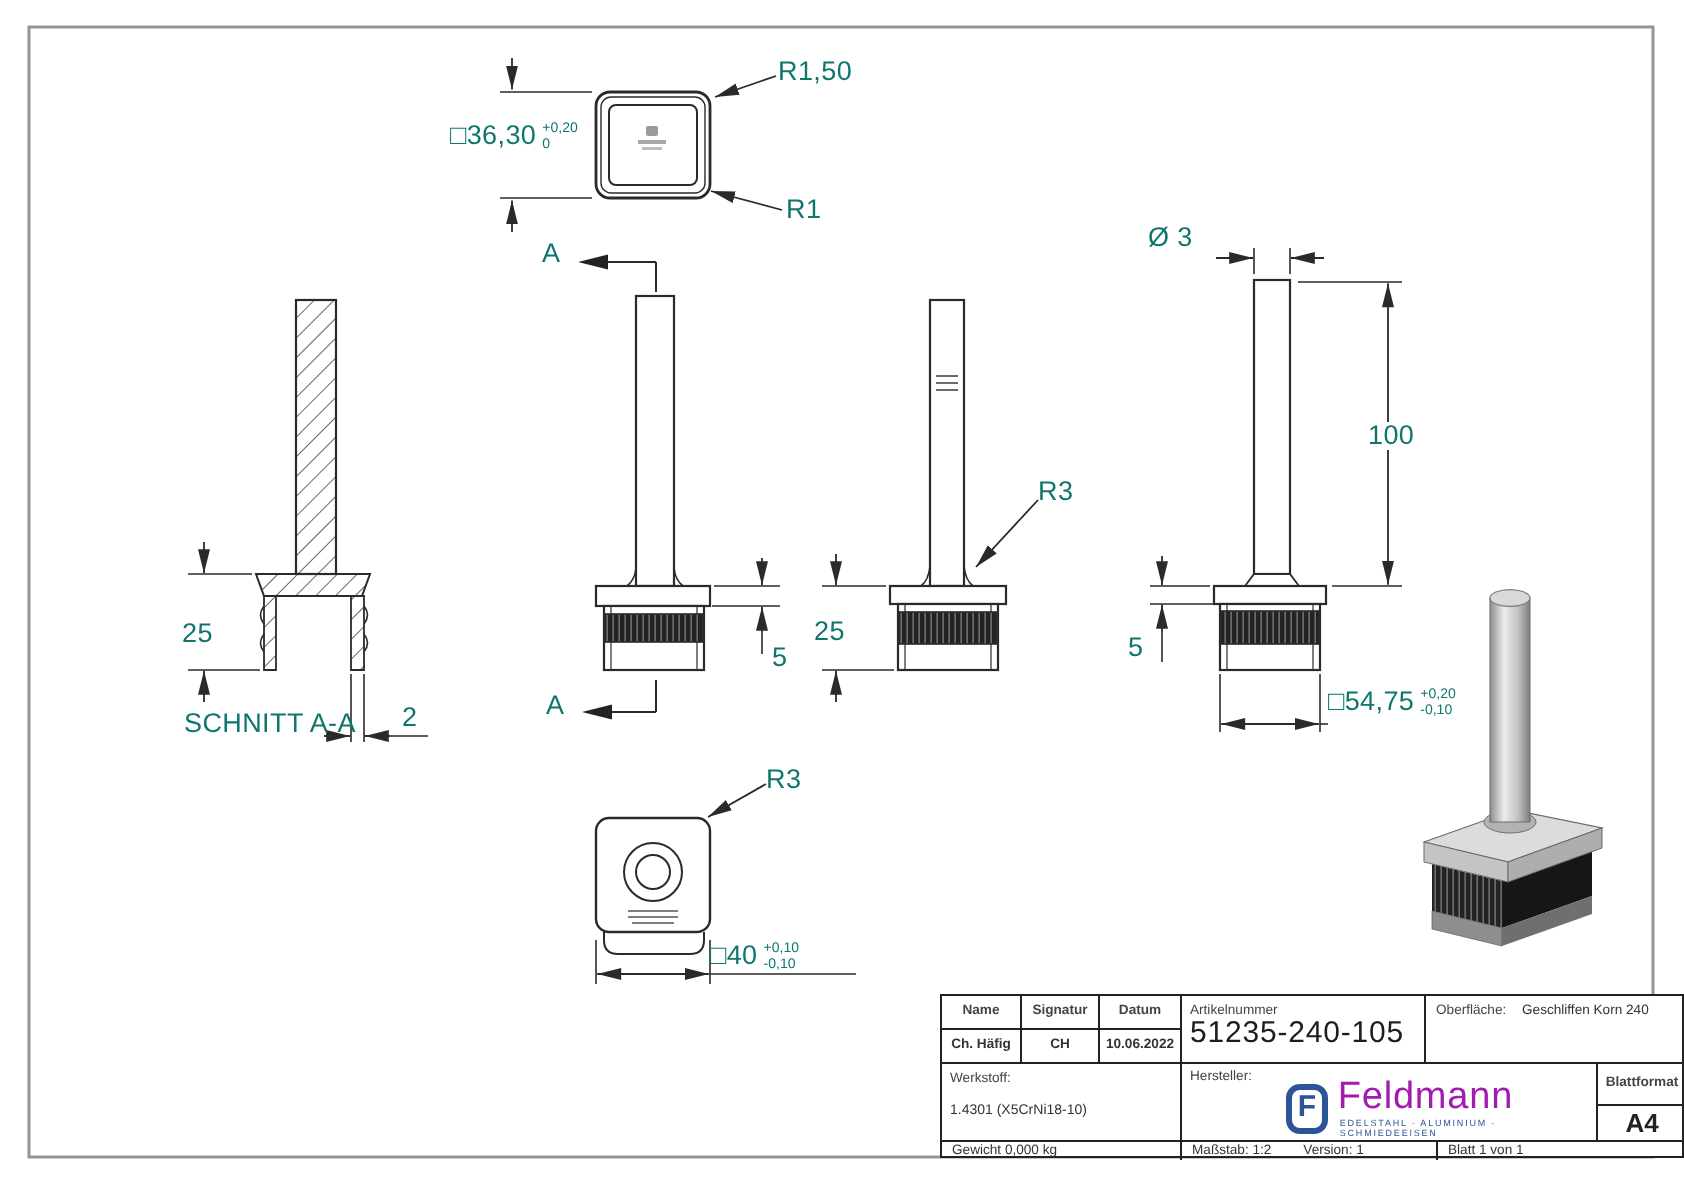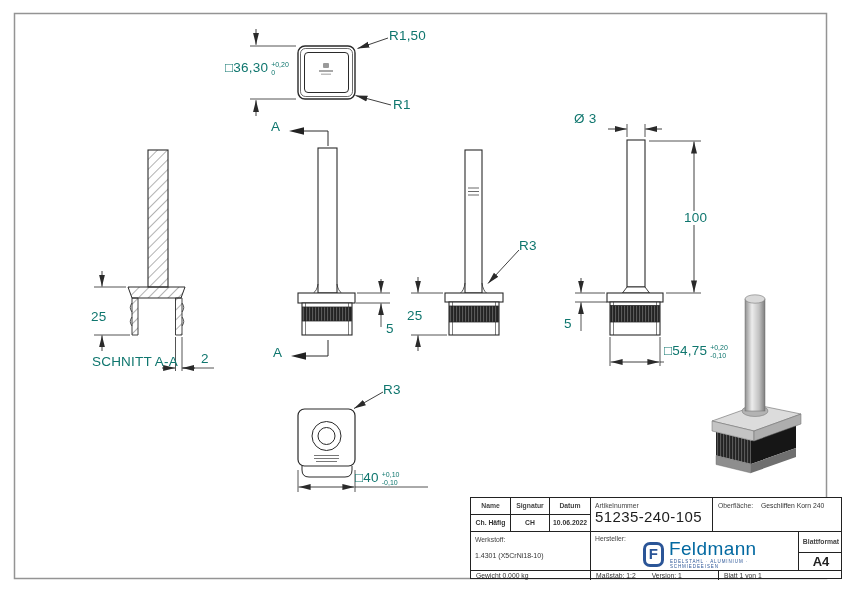--- a/index.html
+++ b/index.html
@@ -18,21 +18,21 @@
   .cell{position:absolute;box-sizing:border-box;border-color:#222;font-size:6.8px;line-height:8px;}
   .bR{border-right:1px solid #222;} .bB{border-bottom:1px solid #222;}
   .cc{display:flex;align-items:center;justify-content:center;font-weight:bold;}
   .lab{color:#444;}
   .artnum{font-size:15px;letter-spacing:.4px;color:#1d1d1d;margin:3px 0 0 4px;}
   .a4{font-size:13px;color:#222;}
   .logo{position:absolute;left:52px;top:7px;display:flex;align-items:center;}
   .logo-mark{width:21px;height:25px;border:3px solid #2b5597;border-radius:7px;
       color:#2b5597;font-size:15px;font-weight:bold;display:flex;align-items:center;
       justify-content:center;box-sizing:border-box;}
-  .logo-name{color:#0369a1;font-size:19px;line-height:19px;letter-spacing:.4px;margin-left:5px;}
+  .logo-name{color:#a21caf;font-size:19px;line-height:19px;letter-spacing:.4px;margin-left:5px;}
   .logo-tagline{color:#2b5597;font-size:4.5px;line-height:5px;letter-spacing:.9px;margin:1px 0 0 6px;}
 </style>
 </head>
 <body>
 
 <svg width="842" height="595" viewBox="0 0 842 595">
   <defs>
     <pattern id="hatch" patternUnits="userSpaceOnUse" width="7" height="7" patternTransform="rotate(45)">
       <line x1="0" y1="0" x2="0" y2="7" stroke="#555" stroke-width="0.9"></line>
     </pattern>

